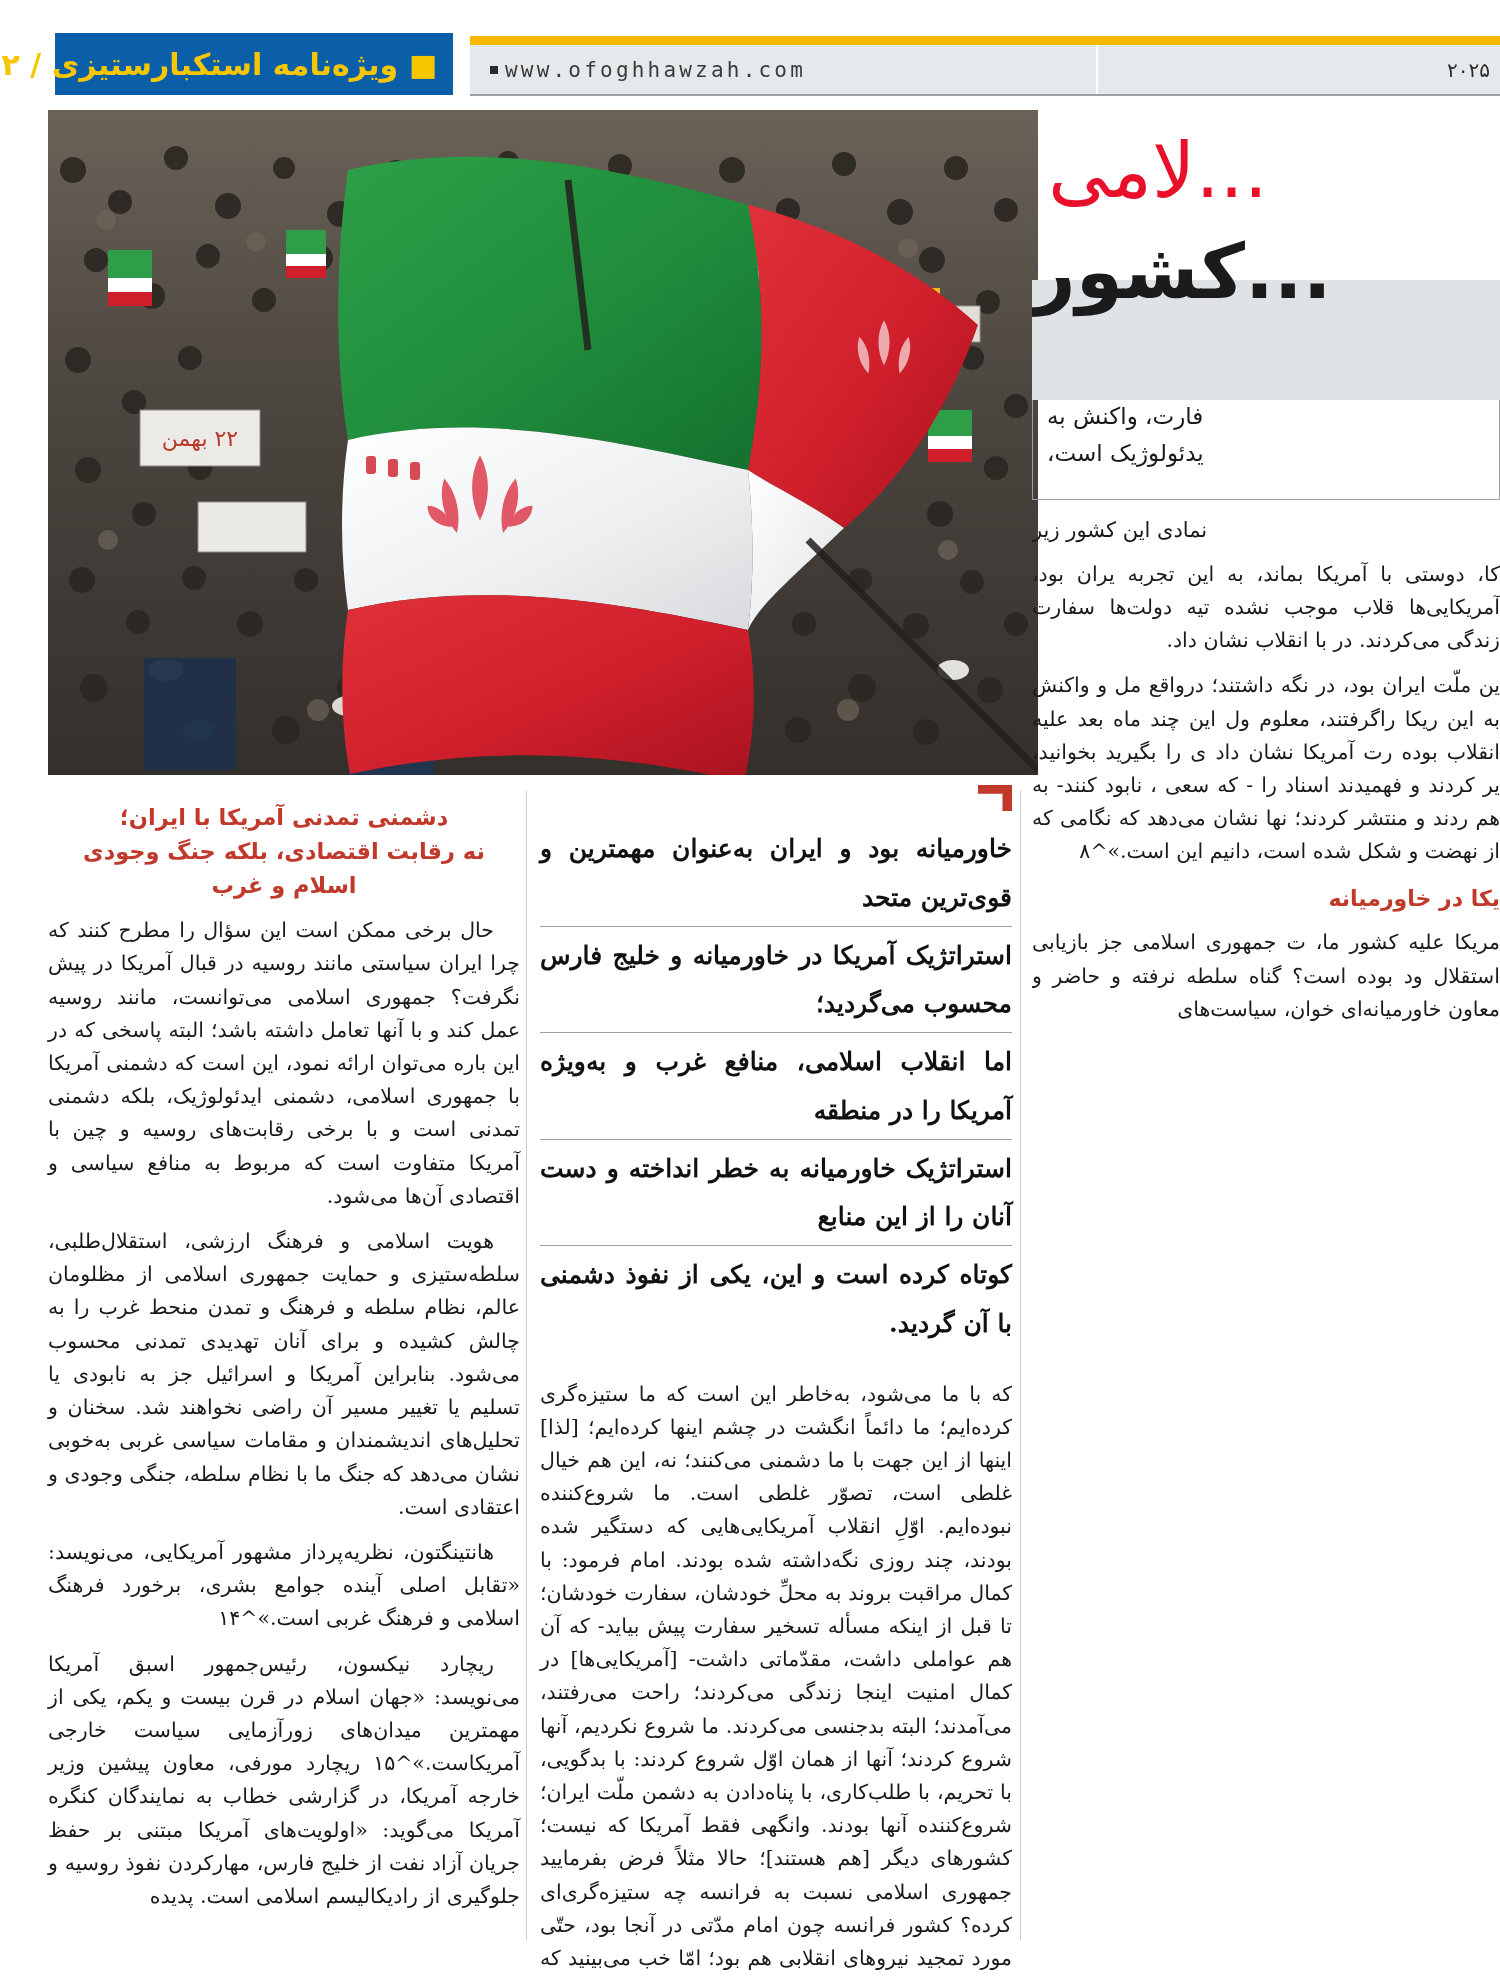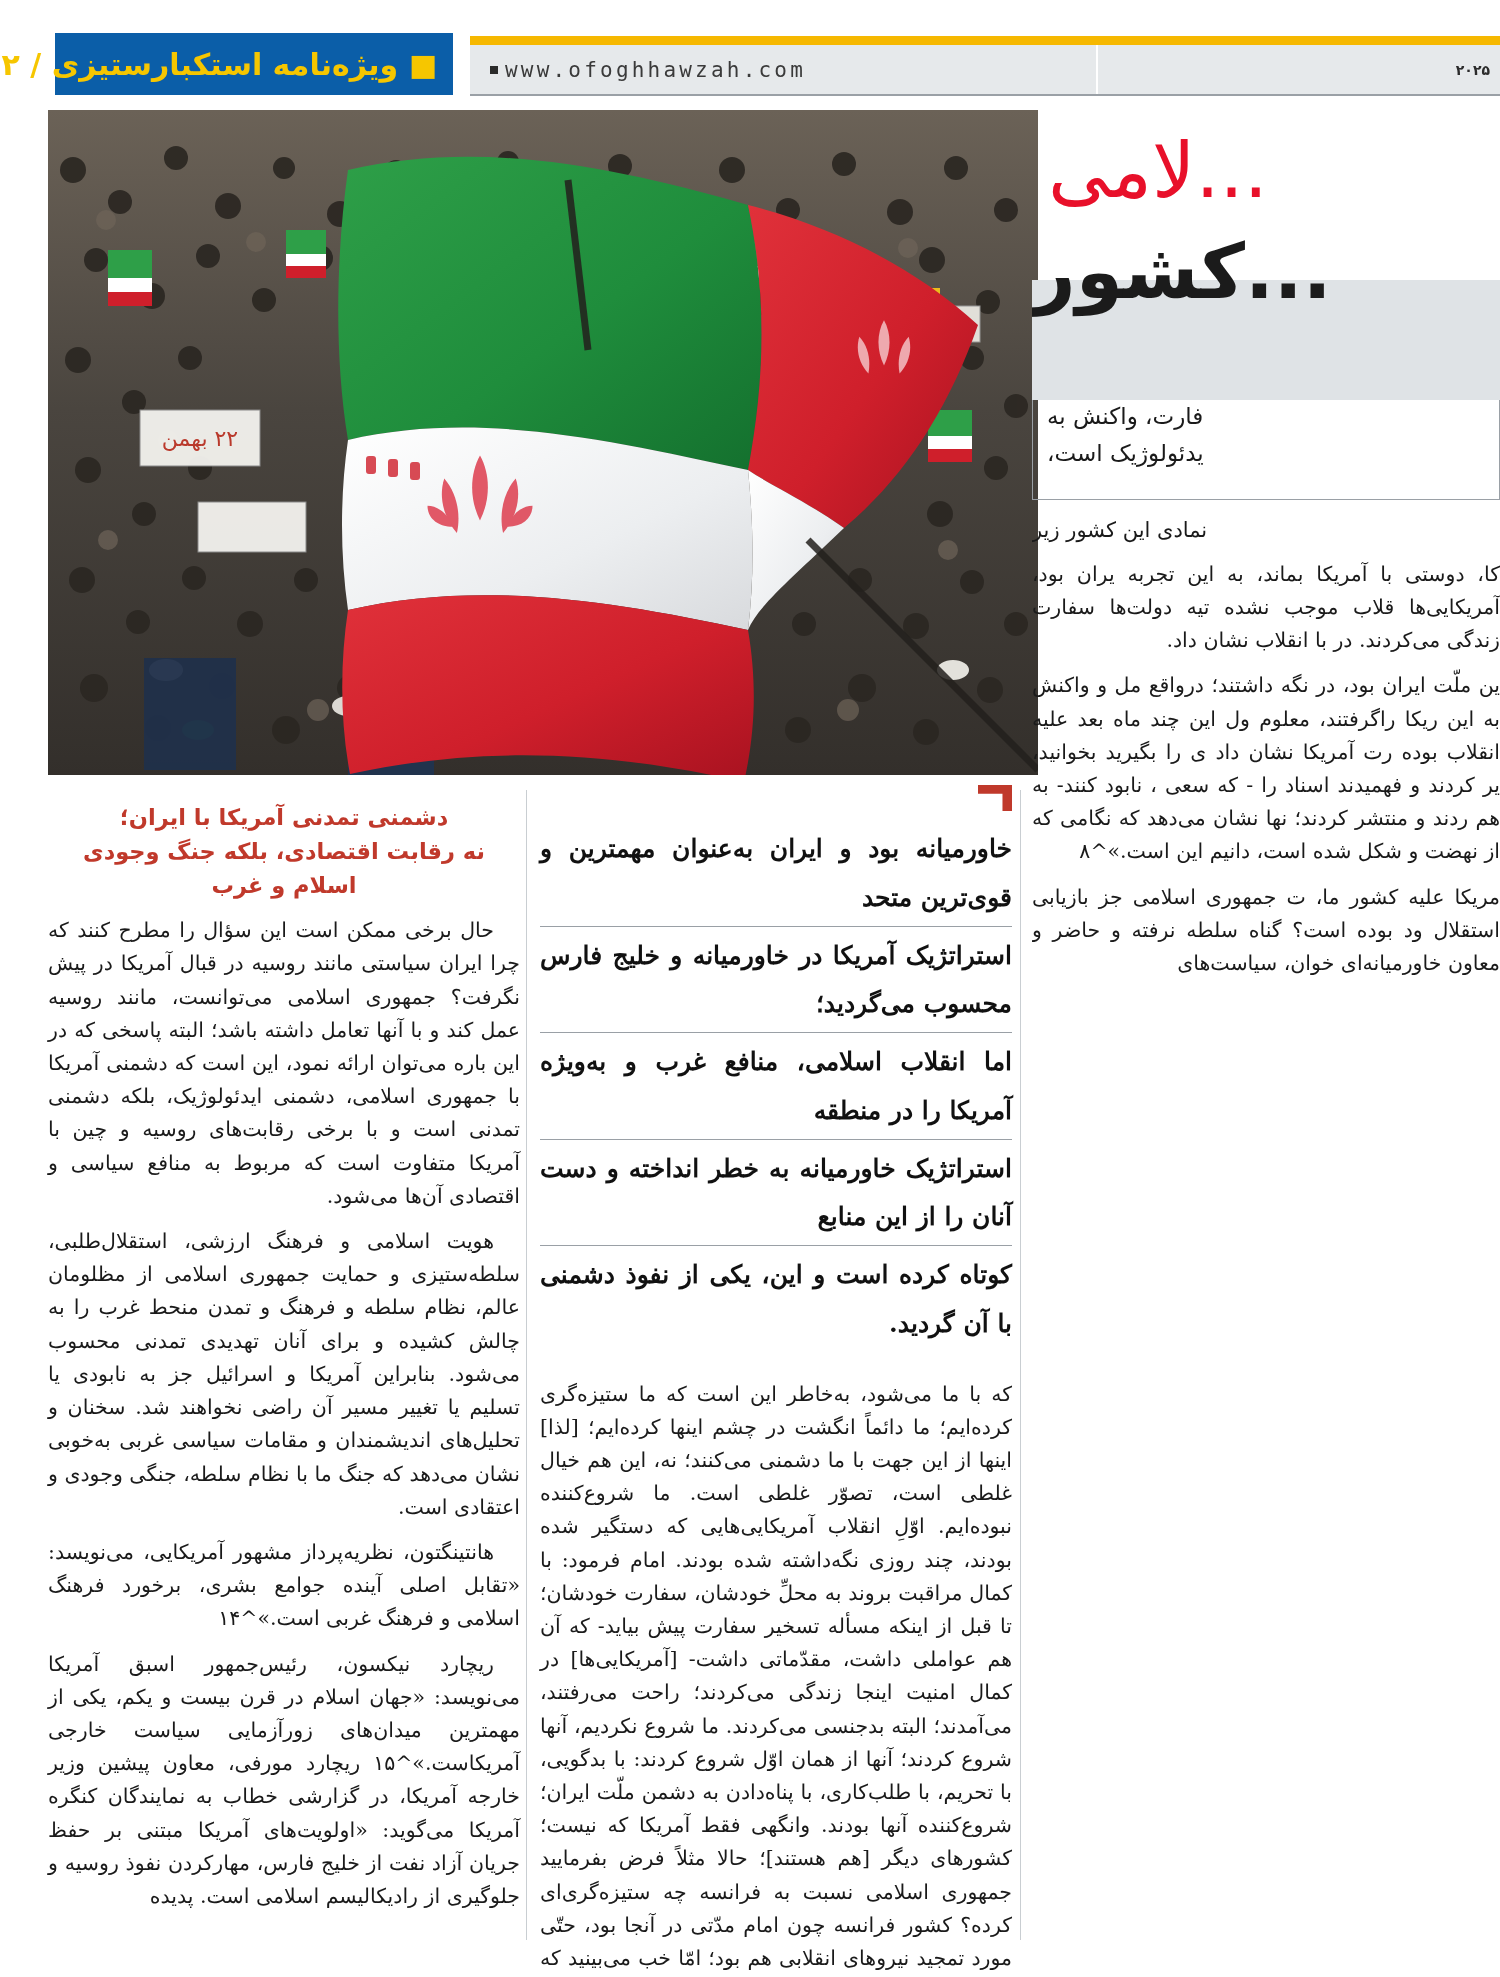--- a/index.html
+++ b/index.html
@@ -49,21 +49,21 @@
     display:flex; align-items:center; direction:ltr;
   }
   .mast-url-sq{width:8px;height:8px;background:#2b2b2b;display:inline-block;margin-right:7px;}
   .mast-url{
     font-family:"DejaVu Sans Mono","Liberation Mono",monospace;
     font-size:21px; letter-spacing:3.2px; color:#3a3a3a; white-space:nowrap;
   }
   .mast-year{
     position:absolute; left:1380px; top:50px; width:110px; height:40px;
     display:flex; align-items:center; justify-content:flex-start;
-    font-size:14px; color:#2b2b2b; letter-spacing:1px;font-weight:bold;
+    font-size:20px; color:#2b2b2b; letter-spacing:1px;
   }
 
   
   .hero{
     position:absolute; left:48px; top:110px; width:990px; height:665px;
     overflow:hidden; background:#4a4a4a;
   }
   .hero svg{display:block;width:990px;height:665px;}
 
   
@@ -409,18 +409,19 @@
   <div class="quotebox">
     <span class="qln">فارت، واکنش به</span>
     <span class="qln">یدئولوژیک است،</span>
   </div>
 
   <div class="lead-line">نمادی این کشور زیر</div>
 
   <p class="body noindent">کا، دوستی با آمریکا بماند، به این تجربه یران بود، آمریکایی‌ها قلاب موجب نشده تیه دولت‌ها سفارت زندگی می‌کردند. در با انقلاب نشان داد.</p>
   <p class="body noindent">ین ملّت ایران بود، در نگه داشتند؛ درواقع مل و واکنش به این ریکا راگرفتند، معلوم ول این چند ماه بعد علیه انقلاب بوده رت آمریکا نشان داد ی را بگیرید بخوانید، یر کردند و فهمیدند اسناد را - که سعی ، نابود کنند- به هم ردند و منتشر کردند؛ نها نشان می‌دهد که نگامی که از نهضت و شکل شده است، دانیم این است.»^۸</p>
 
+  <div class="head-red">یکا در خاورمیانه</div>
 
   <p class="body noindent">مریکا علیه کشور ما، ت جمهوری اسلامی جز بازیابی استقلال ود بوده است؟ گناه سلطه نرفته و حاضر و معاون خاورمیانه‌ای خوان، سیاست‌های</p>
 </div>
 
 <div class="vrule" style="left:526px; top:790px; height:1150px;"></div>
 <div class="vrule" style="left:1020px; top:790px; height:1150px;"></div>
 
 </body></html>

